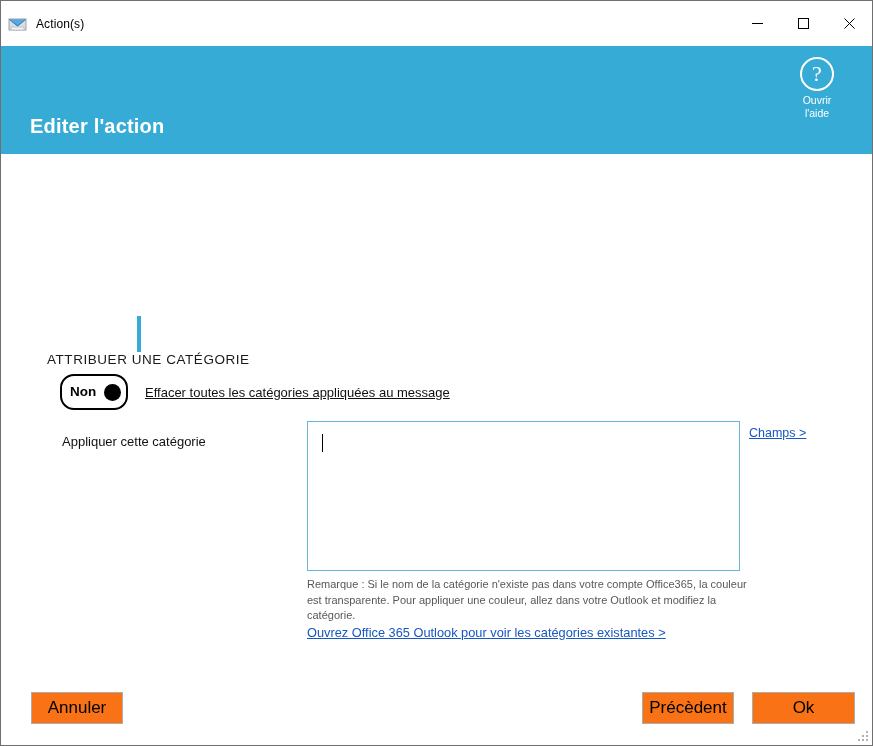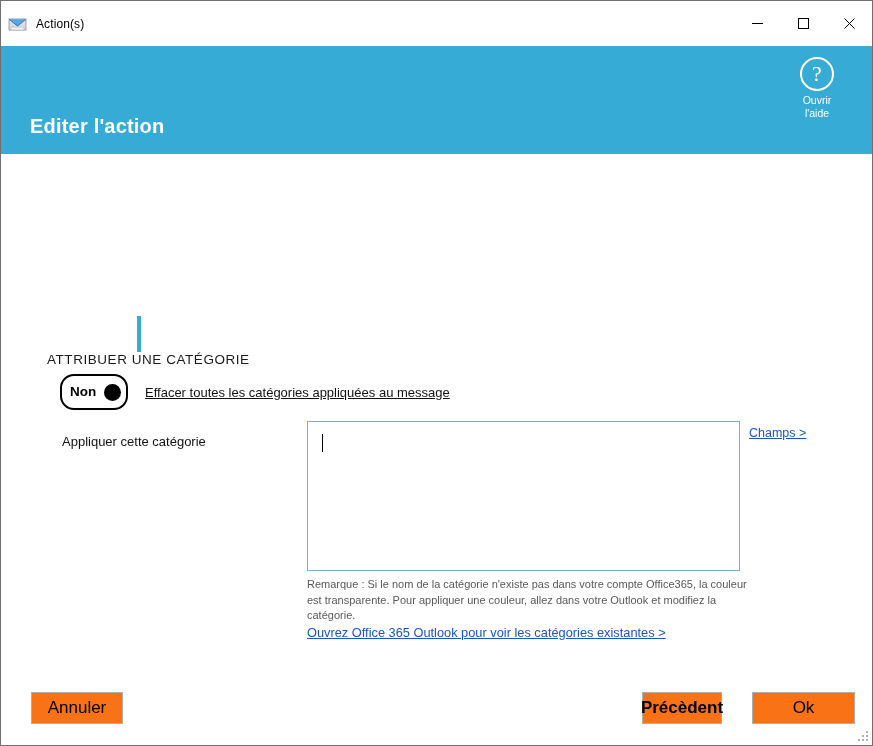--- a/index.html
+++ b/index.html
@@ -256,21 +256,21 @@
     box-sizing: border-box;
     font-size: 17px;
     color: #000000;
     font-family: "Liberation Sans", sans-serif;
     cursor: pointer;
     display: flex;
     align-items: center;
     justify-content: center;
   }
   .btn-cancel { left: 30px;  top: 691px; width: 92px; }
-  .btn-prev   { left: 641px; top: 691px; width: 80px; font-weight: bold; }
+  .btn-prev   { left: 641px; top: 691px; width: 92px; }
   .btn-ok     { left: 751px; top: 691px; width: 103px; }
 
   .grip {
     position: absolute;
     right: 3px;
     bottom: 3px;
     width: 13px;
     height: 13px;
     pointer-events: none;
   }

